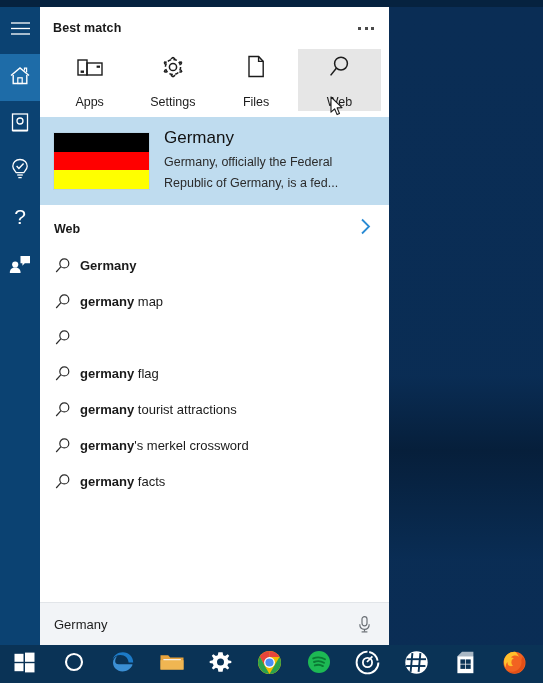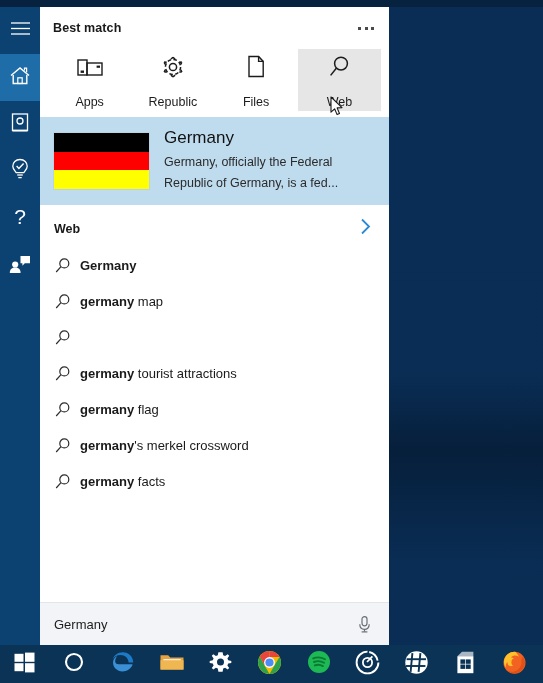--- a/index.html
+++ b/index.html
@@ -233,21 +233,21 @@
               <path d="M14 3.3 L16.1 5.0 M14 3.3 L11.9 5.0
                        M22.8 8.1 L20.2 8.3 M22.8 8.1 L21.8 10.4
                        M22.9 18.1 L21.8 15.8 M22.9 18.1 L20.3 17.9
                        M14 22.8 L11.9 21.1 M14 22.8 L16.1 21.1
                        M5.2 18.1 L7.8 17.9 M5.2 18.1 L6.2 15.8
                        M5.1 8.1 L6.2 10.4 M5.1 8.1 L7.7 8.3"></path>
               <circle cx="14" cy="13" r="7.6" stroke-dasharray="3.6 2.4"></circle>
             </g>
           </svg>
         </div>
-        <div class="cat-label">Republic</div>
+        <div class="cat-label">Settings</div>
       </div>
 
       <div class="cat-tab">
         <div class="cat-ico">
           <svg width="22" height="26" viewBox="0 0 22 26">
             <path d="M4 2.5 L13.6 2.5 L18.2 7.4 L18.2 22.5 L4 22.5 Z" fill="none" stroke="#1c1c1c" stroke-width="1.4"></path>
             <path d="M13.6 2.5 L13.6 7.4 L18.2 7.4" fill="none" stroke="#1c1c1c" stroke-width="1.4"></path>
           </svg>
         </div>
         <div class="cat-label">Files</div>
@@ -312,30 +312,30 @@
             </svg>
           </div>
         </div>
         <div class="sug">
           <div class="sug-ico">
             <svg width="17" height="17" viewBox="0 0 17 17">
               <circle cx="10.3" cy="6.4" r="4.5" fill="none" stroke="#2b2b2b" stroke-width="1.2"></circle>
               <line x1="7.0" y1="9.7" x2="2.2" y2="15.0" stroke="#2b2b2b" stroke-width="1.2"></line>
             </svg>
           </div>
+          <div class="sug-text"><b>germany</b><span> flag</span></div>
+        </div>
+        <div class="sug">
+          <div class="sug-ico">
+            <svg width="17" height="17" viewBox="0 0 17 17">
+              <circle cx="10.3" cy="6.4" r="4.5" fill="none" stroke="#2b2b2b" stroke-width="1.2"></circle>
+              <line x1="7.0" y1="9.7" x2="2.2" y2="15.0" stroke="#2b2b2b" stroke-width="1.2"></line>
+            </svg>
+          </div>
           <div class="sug-text"><b>germany</b><span> tourist attractions</span></div>
-        </div>
-        <div class="sug">
-          <div class="sug-ico">
-            <svg width="17" height="17" viewBox="0 0 17 17">
-              <circle cx="10.3" cy="6.4" r="4.5" fill="none" stroke="#2b2b2b" stroke-width="1.2"></circle>
-              <line x1="7.0" y1="9.7" x2="2.2" y2="15.0" stroke="#2b2b2b" stroke-width="1.2"></line>
-            </svg>
-          </div>
-          <div class="sug-text"><b>germany</b><span> flag</span></div>
         </div>
         <div class="sug">
           <div class="sug-ico">
             <svg width="17" height="17" viewBox="0 0 17 17">
               <circle cx="10.3" cy="6.4" r="4.5" fill="none" stroke="#2b2b2b" stroke-width="1.2"></circle>
               <line x1="7.0" y1="9.7" x2="2.2" y2="15.0" stroke="#2b2b2b" stroke-width="1.2"></line>
             </svg>
           </div>
           <div class="sug-text"><b>germany</b><span>'s merkel crossword</span></div>
         </div>

